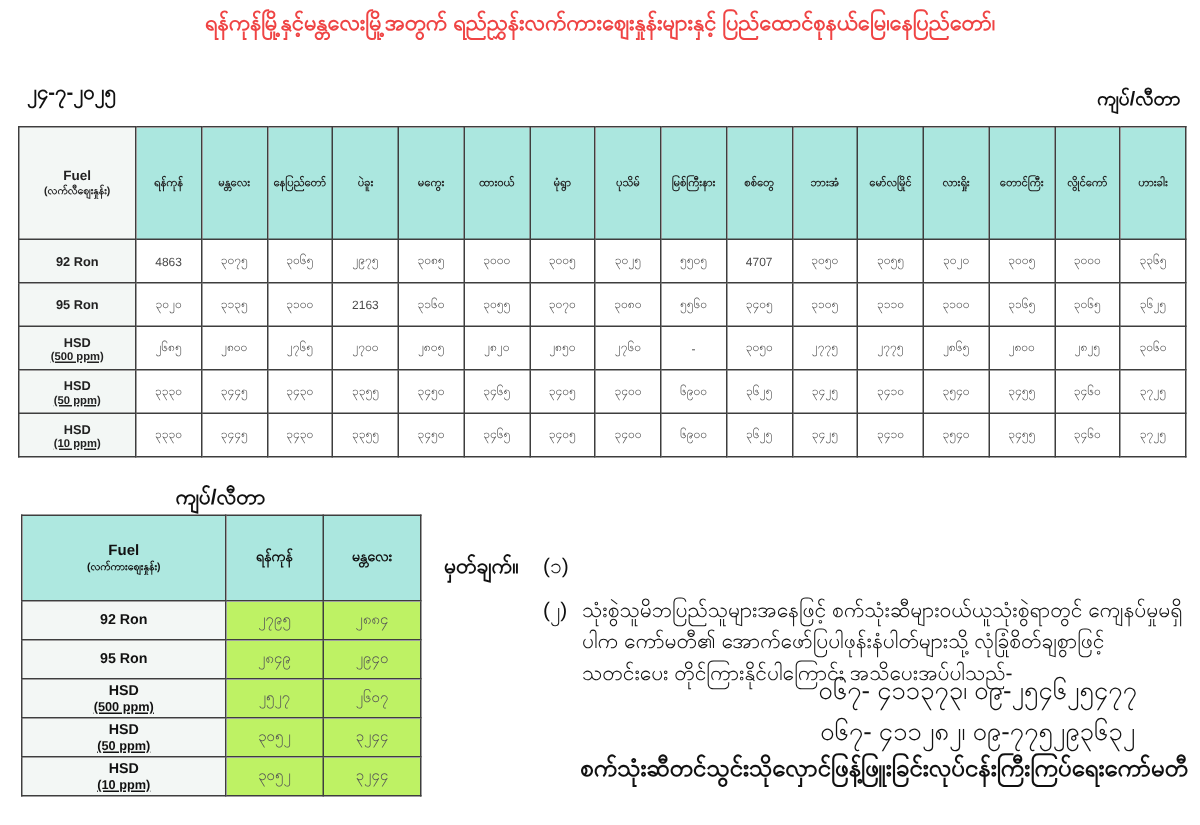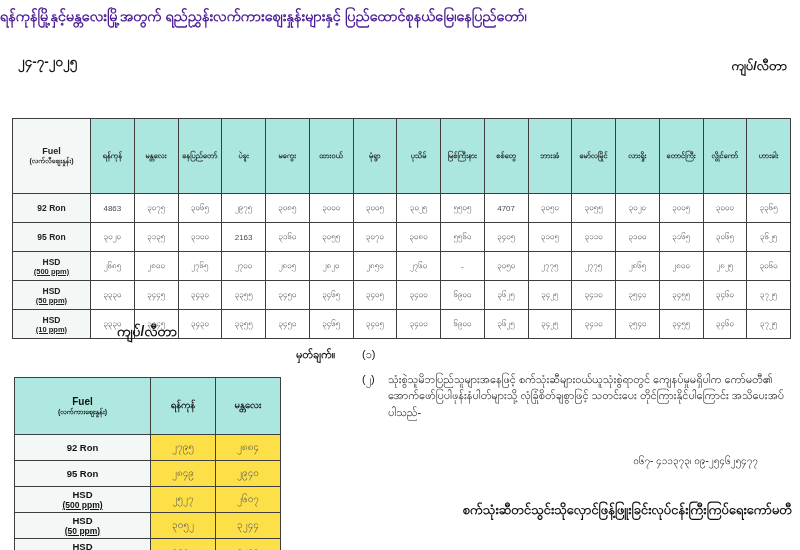--- a/index.html
+++ b/index.html
@@ -1,51 +1,51 @@
 <!DOCTYPE html>
 <html><head>
 <meta charset="utf-8">
 <style>
   html,body{margin:0;padding:0;background:#fff;}
   .page{position:relative;width:800px;height:550px;background:#ffffff;
         font-family:"Liberation Sans","DejaVu Sans",sans-serif;color:#111;overflow:hidden;}
-  .title{position:absolute;top:5px;left:0;width:100%;text-align:left;
-         font-weight:bold;font-size:14.5px;line-height:23px;color:#4c1d95;}
+  .title{position:absolute;top:5px;left:0;width:100%;text-align:center;
+         font-weight:bold;font-size:14.5px;line-height:23px;color:#ef4444;}
   .date{position:absolute;left:18px;top:53px;font-weight:bold;font-size:13.5px;}
   .unit-top{position:absolute;right:13px;top:57px;font-weight:bold;font-size:13px;}
 
-  table{border-collapse:collapse;table-layout:fixed;margin-top:34px;}
+  table{border-collapse:collapse;table-layout:fixed;}
   th,td{border:1px solid #3e3e3e;text-align:center;vertical-align:middle;padding:0;overflow:hidden;}
 
   .retail{position:absolute;left:12px;top:84px;width:778px;}
   .retail thead th{height:74px;background:#abe7df;font-size:7.5px;font-weight:bold;color:#222;}
   .retail thead th.fuel{background:#f3f7f5;}
   .retail tbody th{background:#f3f7f5;font-size:8.5px;height:28px;color:#222;}
   .retail tbody td{background:#fff;font-size:8px;color:#4a4a4a;}
   .fuel-l1{font-weight:bold;font-size:9px;}
   .fuel-l2{font-weight:bold;font-size:7px;}
   .sub{font-size:7.5px;text-decoration:underline;}
 
   .wunit{position:absolute;left:14px;top:322px;width:266px;text-align:center;
          font-weight:bold;font-size:14px;}
   .wholesale{position:absolute;left:14px;top:343px;width:266px;}
   .wholesale thead th{height:56px;background:#abe7df;font-size:9.5px;font-weight:bold;}
   .wholesale thead th.fuel{background:#aee8e0;}
   .wholesale tbody th{background:#f3f7f5;font-size:9.5px;height:25px;}
-  .wholesale tbody td{background:#fde047;font-size:10px;color:#555;}
+  .wholesale tbody td{background:#bef264;font-size:10px;color:#555;}
   .wholesale .fuel-l1{font-size:10px;}
   .wholesale .sub{font-size:8.5px;font-weight:bold;}
 
-  .notes{position:absolute;left:296px;top:346px;width:500px;font-size:11px;line-height:1.5;}
+  .notes{position:absolute;left:296px;top:367px;width:500px;font-size:14px;line-height:1.5;}
   .note-row{display:flex;margin-bottom:8px;}
   .note-head{font-weight:bold;width:66px;flex:none;}
   .note-num{width:26px;flex:none;}
   .note-text{flex:1;}
-  .phones{position:absolute;right:42px;top:447px;text-align:center;font-size:10px;line-height:27px;}
-  .committee{position:absolute;right:8px;top:501px;font-weight:bold;font-size:13px;}
+  .phones{position:absolute;right:42px;top:447px;text-align:center;font-size:17px;line-height:27px;}
+  .committee{position:absolute;right:8px;top:501px;font-weight:bold;font-size:16px;}
 </style>
 </head>
 <body>
 
 <div class="page">
 
   <div class="title">
     <div>ရန်ကုန်မြို့နှင့်မန္တလေးမြို့အတွက် ရည်ညွှန်းလက်ကားဈေးနှုန်းများနှင့် ပြည်ထောင်စုနယ်မြေ၊နေပြည်တော်၊</div>
   </div>
 
@@ -275,17 +275,18 @@
     </div>
     <div class="note-row">
       <span class="note-head"></span>
       <span class="note-num">(၂)</span>
       <span class="note-text">သုံးစွဲသူမိဘပြည်သူများအနေဖြင့် စက်သုံးဆီများဝယ်ယူသုံးစွဲရာတွင် ကျေနပ်မှုမရှိပါက ကော်မတီ၏ အောက်ဖော်ပြပါဖုန်းနံပါတ်များသို့ လုံခြုံစိတ်ချစွာဖြင့် သတင်းပေး တိုင်ကြားနိုင်ပါကြောင်း အသိပေးအပ်ပါသည်-</span>
     </div>
   </div>
 
   <div class="phones">
     <div>၀၆၇- ၄၁၁၃၇၃၊ ၀၉-၂၅၄၆၂၅၄၇၇</div>
+    <div>၀၆၇- ၄၁၁၂၈၂၊ ၀၉-၇၇၅၂၉၃၆၃၂</div>
   </div>
 
   <div class="committee">စက်သုံးဆီတင်သွင်းသိုလှောင်ဖြန့်ဖြူးခြင်းလုပ်ငန်းကြီးကြပ်ရေးကော်မတီ</div>
 
 </div>
 
 </body></html>

